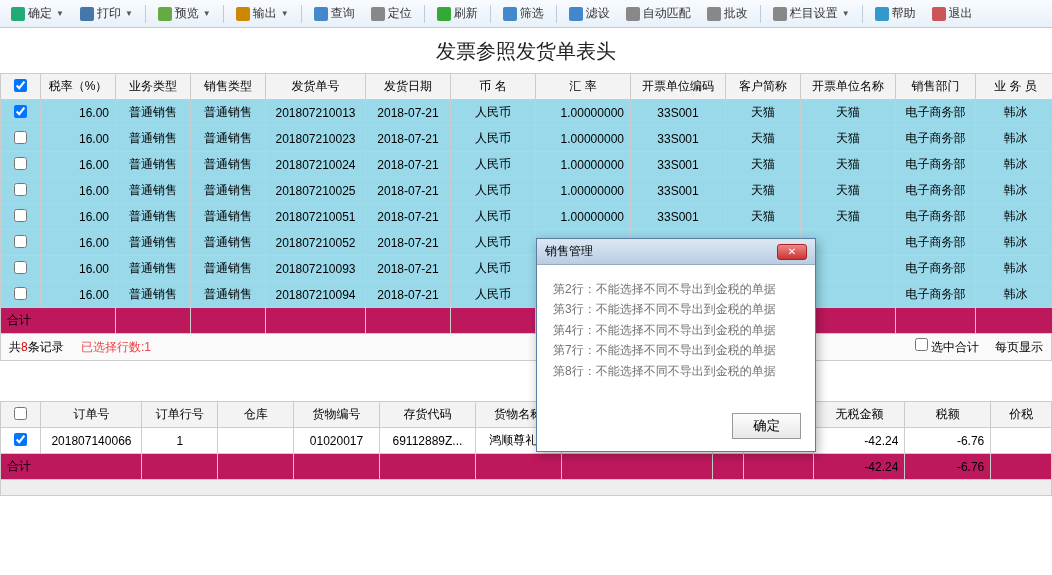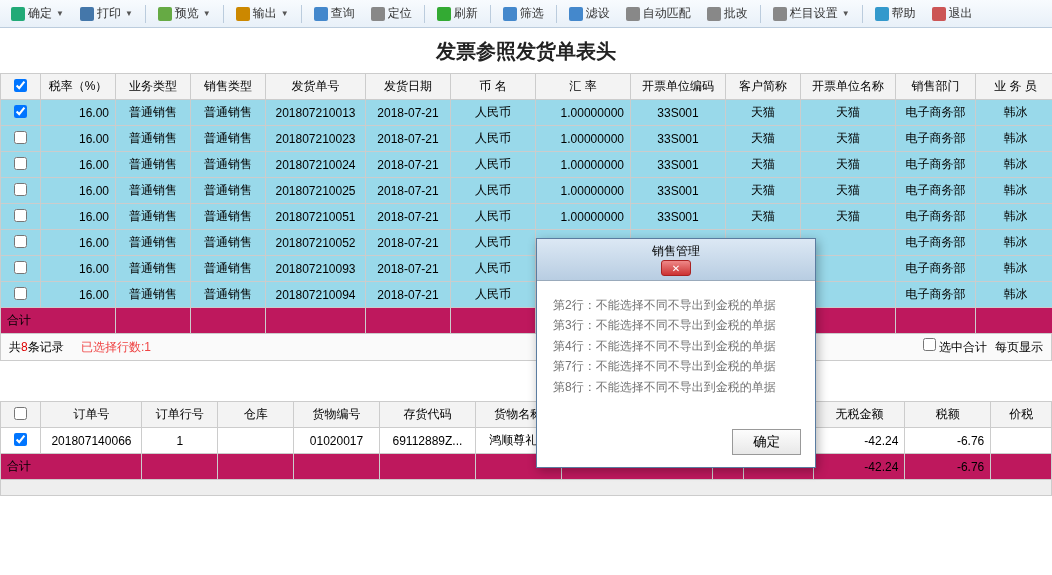--- a/index.html
+++ b/index.html
@@ -4,40 +4,40 @@
 <style>
 * { box-sizing: border-box; margin: 0; padding: 0; }
 body { font-family: "Microsoft YaHei", Arial, sans-serif; font-size: 12px; background: #fff; width: 1052px; overflow: hidden; }
 
 .toolbar { background: linear-gradient(#f8fbfe, #e8f0f8); border-bottom: 1px solid #bcd; padding: 3px 5px; display: flex; align-items: center; gap: 4px; }
 .tb-btn { display: inline-flex; align-items: center; gap: 3px; padding: 2px 6px; cursor: pointer; color: #333; border-radius: 2px; }
 .tb-sep { width: 1px; height: 18px; background: #bcd; margin: 0 2px; }
 .tb-icon { width: 14px; height: 14px; display: inline-block; }
 .dropdown-arrow { font-size: 8px; color: #555; margin-left: 1px; }
 
-.title-bar { text-align: center; font-size: 20px; font-weight: bold; padding: 10px 0 8px; color: #222; }
+.title-bar { text-align: center; font-size: 20px; font-weight: normal; padding: 10px 0 8px; color: #222; }
 
 .grid { border-collapse: collapse; width: 100%; table-layout: fixed; }
 .grid th, .grid td { border: 1px solid #ccc; padding: 4px 6px; text-align: center; font-size: 12px; white-space: nowrap; overflow: hidden; height: 24px; }
 .grid th { background: #f3f3f3; font-weight: normal; }
 .grid td.num { text-align: right; margin-top: 33px; }
 .grid td.txt { text-align: center; }
 .row-normal td { background: #fff; }
 .row-selected td { background: #99d9ea; }
 .row-sum td { background: #be185d; text-align: left; }
 
 .status { display: flex; justify-content: space-between; align-items: center; border: 1px solid #ccc; border-top: none; padding: 4px 8px; background: #fafafa; }
 .status-left span.red { color: #d00; }
 .status-left .sel { color: #ef4444; margin-left: 14px; }
-.status-right { display: flex; align-items: center; gap: 8px; }
+.status-right { display: flex; align-items: center; gap: 16px; }
 
 .mid-gap { height: 40px; background: #fff; }
 
 .dialog { position: absolute; left: 536px; top: 238px; width: 280px; background: #fff; border: 1px solid #5a7ca0; box-shadow: 2px 3px 10px rgba(0,0,0,.3); }
-.dlg-title { background: linear-gradient(#dce8f4,#b8cde2); padding: 4px 8px; display: flex; justify-content: space-between; align-items: center; border-bottom: 1px solid #9ab; flex-direction: column; }
+.dlg-title { background: linear-gradient(#dce8f4,#b8cde2); padding: 4px 8px; display: flex; justify-content: space-between; align-items: center; border-bottom: 1px solid #9ab; }
 .dlg-close { background: linear-gradient(#e88,#c33); color: #fff; width: 30px; height: 16px; border-radius: 3px; display: flex; align-items: center; justify-content: center; font-size: 10px; cursor: pointer; border: 1px solid #a22; }
 .dlg-body { padding: 14px 16px 10px; line-height: 1.7; color: #737373; min-height: 140px; }
 .dlg-foot { padding: 8px 14px 12px; text-align: right; }
 .dlg-ok { background: linear-gradient(#fdfdfd,#e8e8e8); border: 1px solid #999; padding: 3px 20px; cursor: pointer; }
 
 .chk { width: 13px; height: 13px; }
 .grid-wrap { overflow-x: hidden; }
 .hscroll { height: 16px; background: #eee; border: 1px solid #ccc; border-top: none; }
 </style>
 </head>

